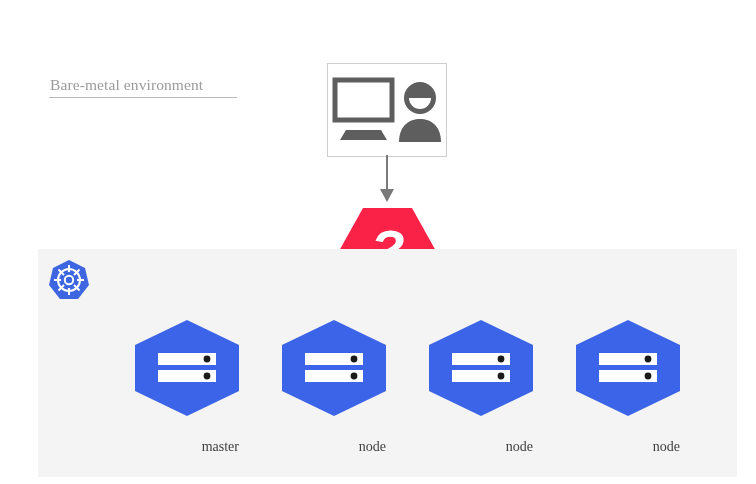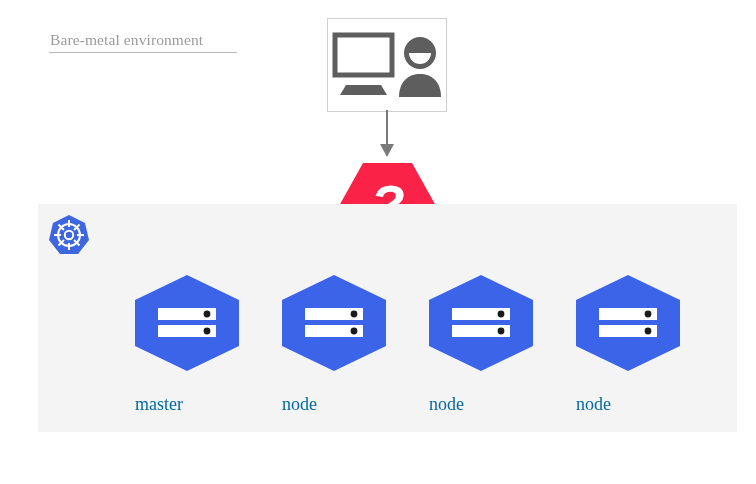--- a/index.html
+++ b/index.html
@@ -11,20 +11,21 @@
   body {
     font-family: "Liberation Serif", "DejaVu Serif", serif;
   }
 
   #stage {
     position: relative;
     width: 756px;
     height: 432px;
     background: #ffffff;
     overflow: hidden;
+    margin-top: 45px;
   }
 
   
   .env-title {
     position: absolute;
     left: 50px;
     top: 31px;
     font-family: "Liberation Serif", "DejaVu Serif", serif;
     font-size: 15.5px;
     letter-spacing: 0.1px;
@@ -115,24 +116,24 @@
     width: 104px;
     top: 275px;
   }
   .node-hex {
     position: relative;
     width: 104px;
     height: 96px;
   }
   .node-label {
     margin-top: 23px;
-    text-align: left;
+    text-align: right;
     font-family: "Liberation Serif", "DejaVu Serif", serif;
-    font-size: 18px;
-    color: #0369a1;
+    font-size: 14px;
+    color: #404040;
     white-space: nowrap;
   }
 </style>
 </head>
 <body>
 
 <div id="stage">
 
   <div class="env-title">Bare-metal environment</div>
   <div class="env-title-underline"></div>

